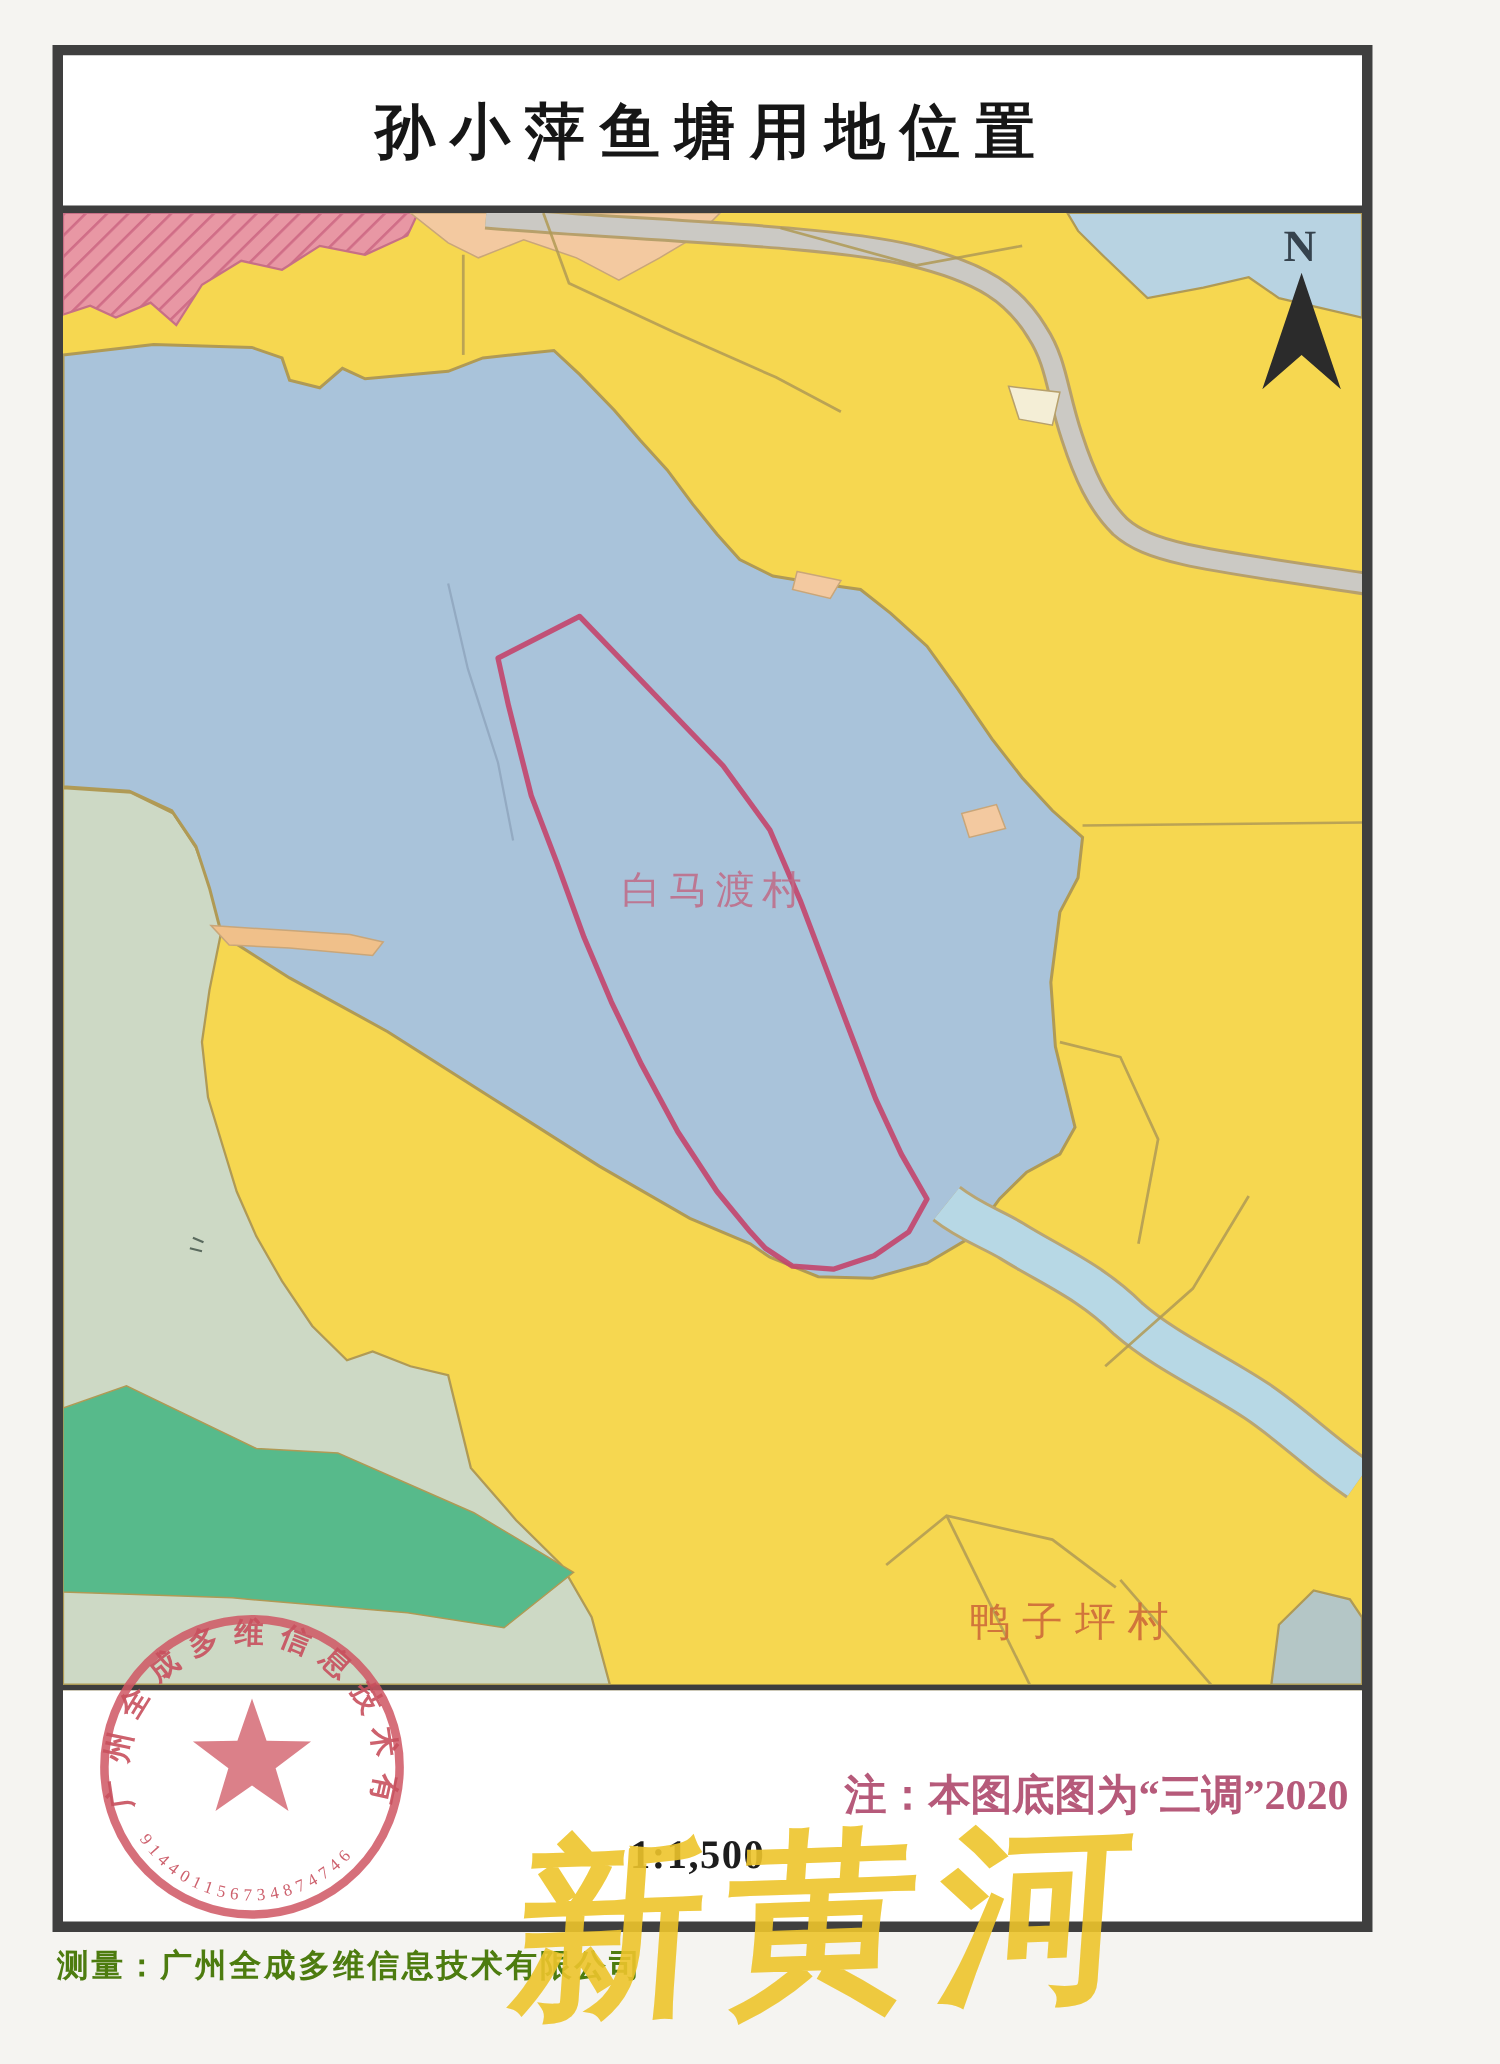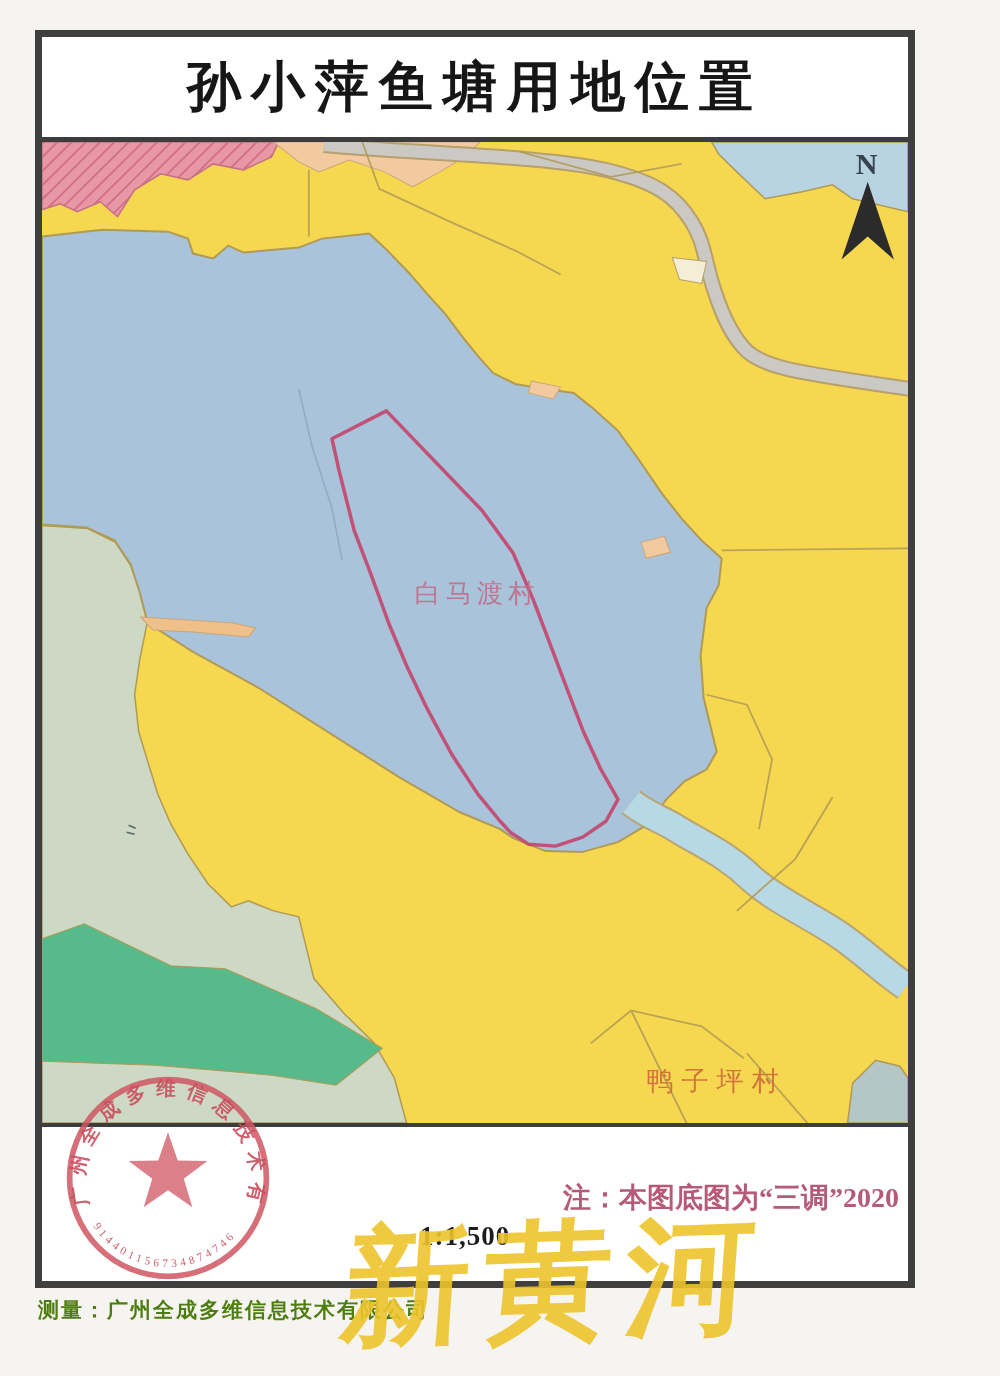--- a/index.html
+++ b/index.html
@@ -10,21 +10,21 @@
   }
   .frame{
     position:absolute;left:35px;top:30px;width:880px;height:1258px;
     box-sizing:border-box;border:7px solid #3f3f3f;background:#ffffff;
   }
   .title-box{
     height:100px;border-bottom:5px solid #3d3d3d;background:#fff;
     display:flex;align-items:center;justify-content:center;
   }
   .title-box h1{
-    margin:0;font-size:54px;font-weight:700;letter-spacing:10px;color:#161616;
+    margin:0;font-size:40px;font-weight:700;letter-spacing:10px;color:#161616;
     font-family:"Liberation Serif","DejaVu Serif",serif;
   }
   .map-wrap{
     height:981px;border-bottom:4px solid #3d3d3d;position:relative;overflow:hidden;
     background:#f6d750;
   }
   .map-wrap svg{display:block;width:100%;height:100%;}
   .bottom-strip{height:145px;background:#fff;position:relative;}
   .note{
     position:absolute;left:563px;top:1178px;width:365px;z-index:20;

